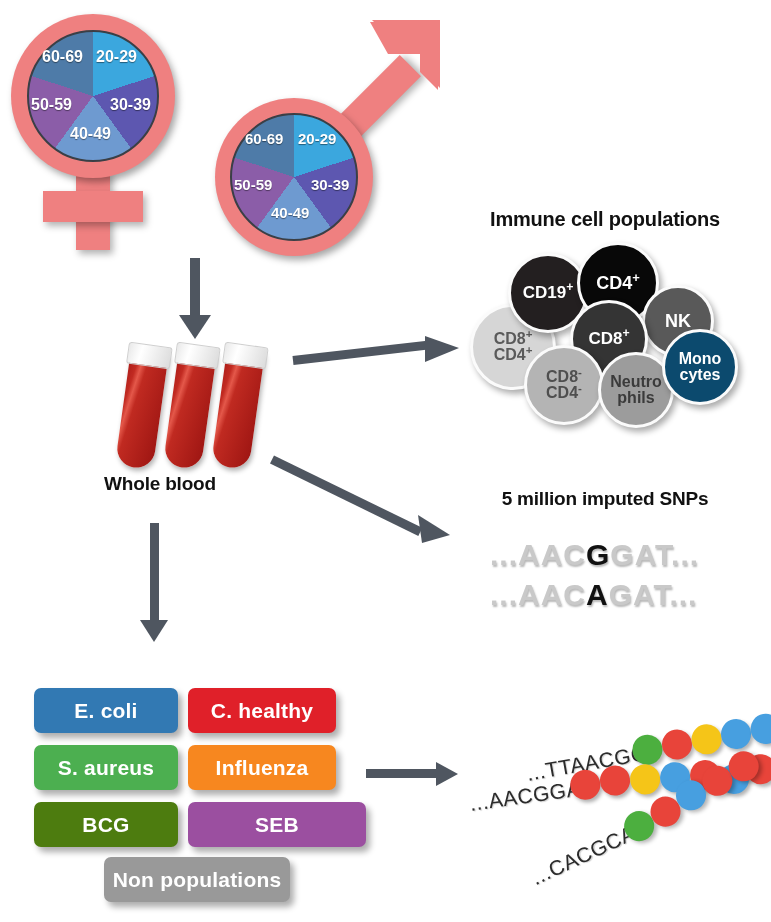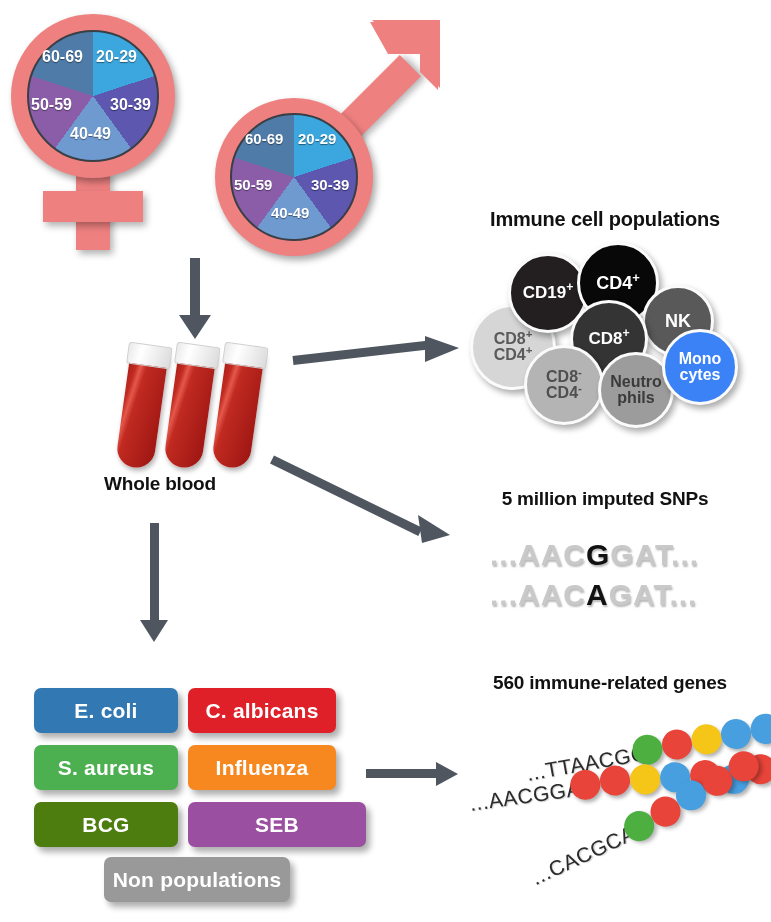--- a/index.html
+++ b/index.html
@@ -216,62 +216,61 @@
   </div>
 
   <div class="cell" style="left:524px;top:345px;width:80px;height:80px;background:#b4b4b4;color:#4f4f4f;font-size:16px;">
     <span>CD8<sup>-</sup><br>CD4<sup>-</sup></span>
   </div>
 
   <div class="cell" style="left:598px;top:352px;width:76px;height:76px;background:#9c9c9c;color:#3b3b3b;font-size:16px;">
     <span>Neutro<br>phils</span>
   </div>
 
-  <div class="cell" style="left:662px;top:329px;width:76px;height:76px;background:#3b82f6;color:#ffffff;font-size:16px;">
+  <div class="cell" style="left:662px;top:329px;width:76px;height:76px;background:#0c4a6e;color:#ffffff;font-size:16px;">
     <span>Mono<br>cytes</span>
   </div>
 </div>
 
 <div class="heading nosel abs" id="title-snp">5 million imputed SNPs</div>
 
 <div>
   <div class="snpline" style="left:490px;top:538px;font-size:30px;">
     <span class="dim">...AAC</span><span class="hit">G</span><span class="dim">GAT...</span>
   </div>
   <div class="snpline" style="left:490px;top:578px;font-size:30px;">
     <span class="dim">...AAC</span><span class="hit">A</span><span class="dim">GAT...</span>
   </div>
 </div>
 
 <div>
   <div class="pill" style="left:34px;top:688px;width:144px;height:45px;background:#3279b3;">
     <span>E. coli</span>
   </div>
   <div class="pill" style="left:188px;top:688px;width:148px;height:45px;background:#e02029;">
-    <span>C. albicans</span>
+    <span>C. healthy</span>
   </div>
   <div class="pill" style="left:34px;top:745px;width:144px;height:45px;background:#4caf50;">
     <span>S. aureus</span>
   </div>
   <div class="pill" style="left:188px;top:745px;width:148px;height:45px;background:#f7871f;">
     <span>Influenza</span>
   </div>
   <div class="pill" style="left:34px;top:802px;width:144px;height:45px;background:#4d7c0f;">
     <span>BCG</span>
   </div>
   <div class="pill" style="left:188px;top:802px;width:178px;height:45px;background:#9b4fa0;">
     <span>SEB</span>
   </div>
   <div class="pill" style="left:104px;top:857px;width:186px;height:45px;background:#999999;">
     <span>Non populations</span>
   </div>
 </div>
 
 <div class="heading nosel abs" id="title-expr">
-  <div>560 immune-related genes</div>
 </div>
 
 <div>
 
   <div class="strand" style="left:527px;top:775px;transform:rotate(-10deg);">
     <div class="strand-text" style="left:0;top:-13px;">...TTAACGG</div>
     <div class="bead" style="left:108px;top:-19px;width:30px;height:30px;background:#4caf3f;"></div>
     <div class="bead" style="left:138px;top:-19px;width:30px;height:30px;background:#e8443a;"></div>
     <div class="bead" style="left:168px;top:-19px;width:30px;height:30px;background:#f5c518;"></div>
     <div class="bead" style="left:198px;top:-19px;width:30px;height:30px;background:#479fe0;"></div>

